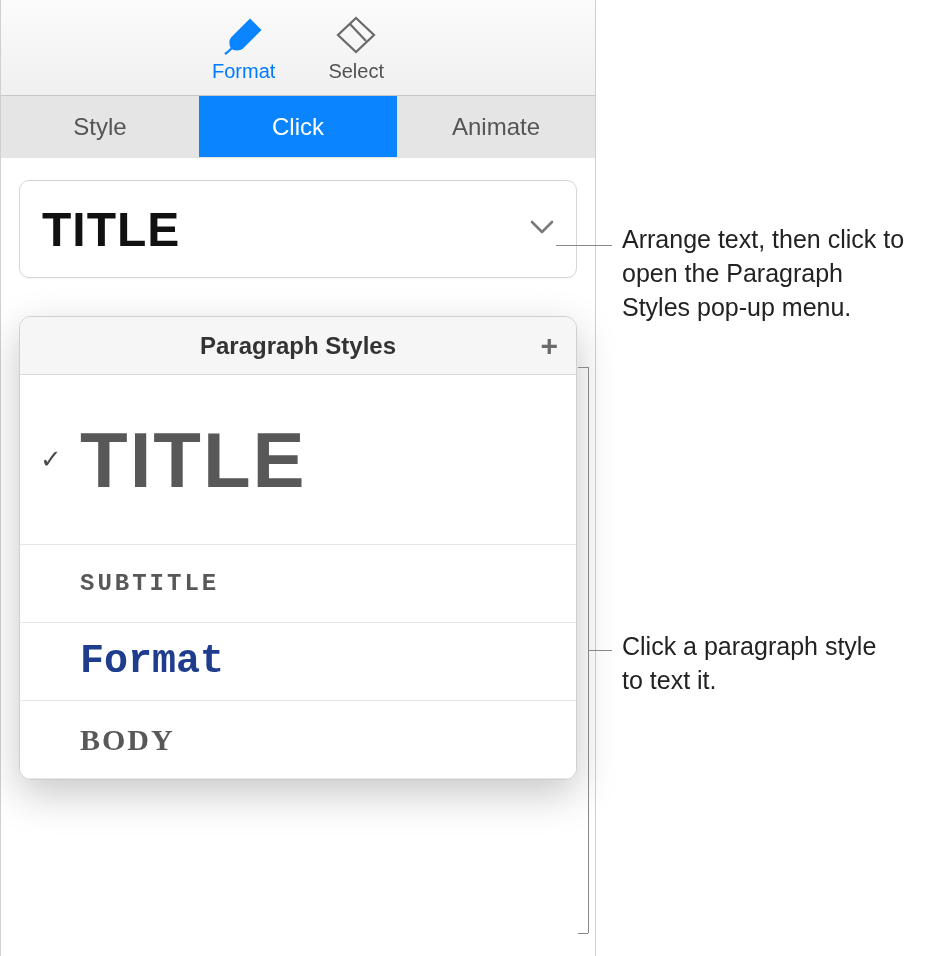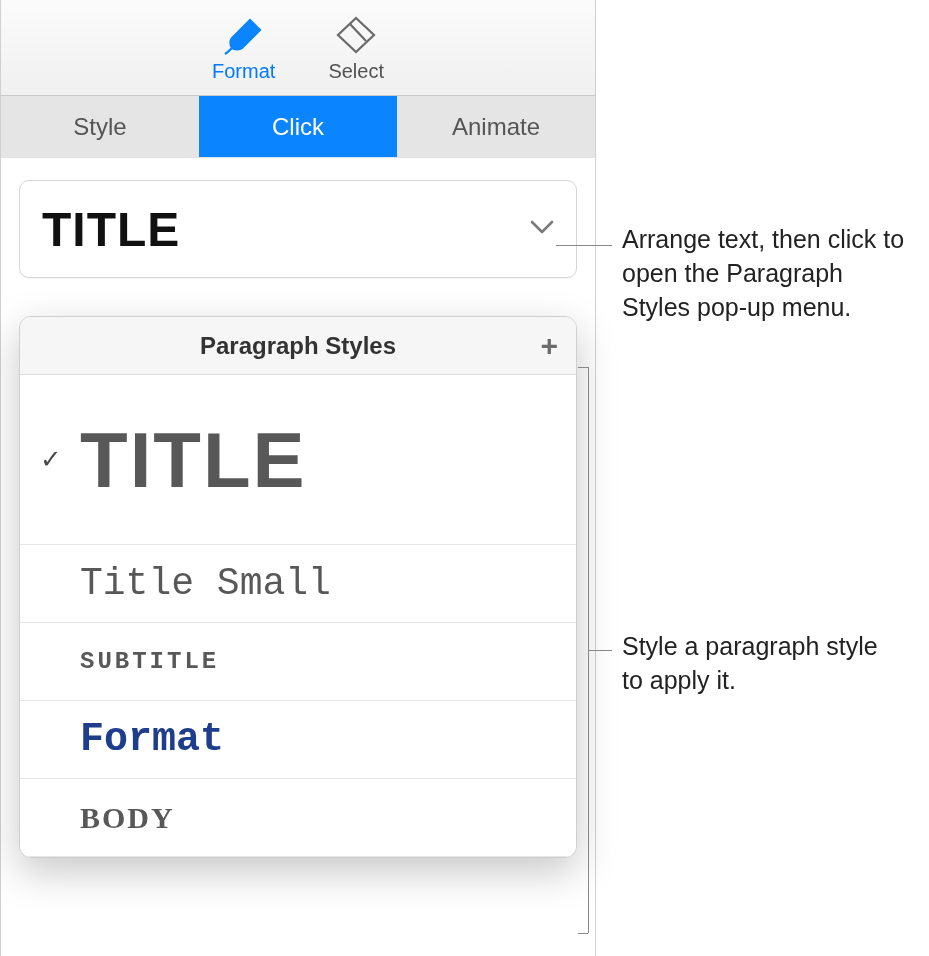--- a/index.html
+++ b/index.html
@@ -263,24 +263,20 @@
       <span>Paragraph Styles</span>
       <div class="plus-btn">+</div>
     </div>
     <div class="style-list">
       <div class="style-row title-row">
         <div class="check">✓</div>
         <div class="row-label s-title">TITLE</div>
       </div>
       <div class="style-row">
         <div class="check"></div>
-        <div class="row-label s-title-small">Title Small</div>
-      </div>
-      <div class="style-row">
-        <div class="check"></div>
         <div class="row-label s-subtitle">SUBTITLE</div>
       </div>
       <div class="style-row">
         <div class="check"></div>
         <div class="row-label s-heading">Format</div>
       </div>
       <div class="style-row">
         <div class="check"></div>
         <div class="row-label s-body">BODY</div>
       </div>
@@ -288,13 +284,13 @@
   </div>
 </div>
 
 <div class="callout-line ln-h" style="left:556px; top:245px; width:56px;"></div>
 <div class="callout" style="left:622px; top:223px; width:295px;">Arrange text, then click to open the Paragraph Styles pop-up menu.</div>
 
 <div class="callout-line ln-v" style="left:588px; top:367px; height:566px;"></div>
 <div class="callout-line ln-h" style="left:578px; top:367px; width:10px;"></div>
 <div class="callout-line ln-h" style="left:578px; top:933px; width:10px;"></div>
 <div class="callout-line ln-h" style="left:588px; top:650px; width:24px;"></div>
-<div class="callout" style="left:622px; top:630px; width:280px;">Style a paragraph style to apply it.</div>
+<div class="callout" style="left:622px; top:630px; width:280px;">Click a paragraph style to text it.</div>
 
 </body></html>

